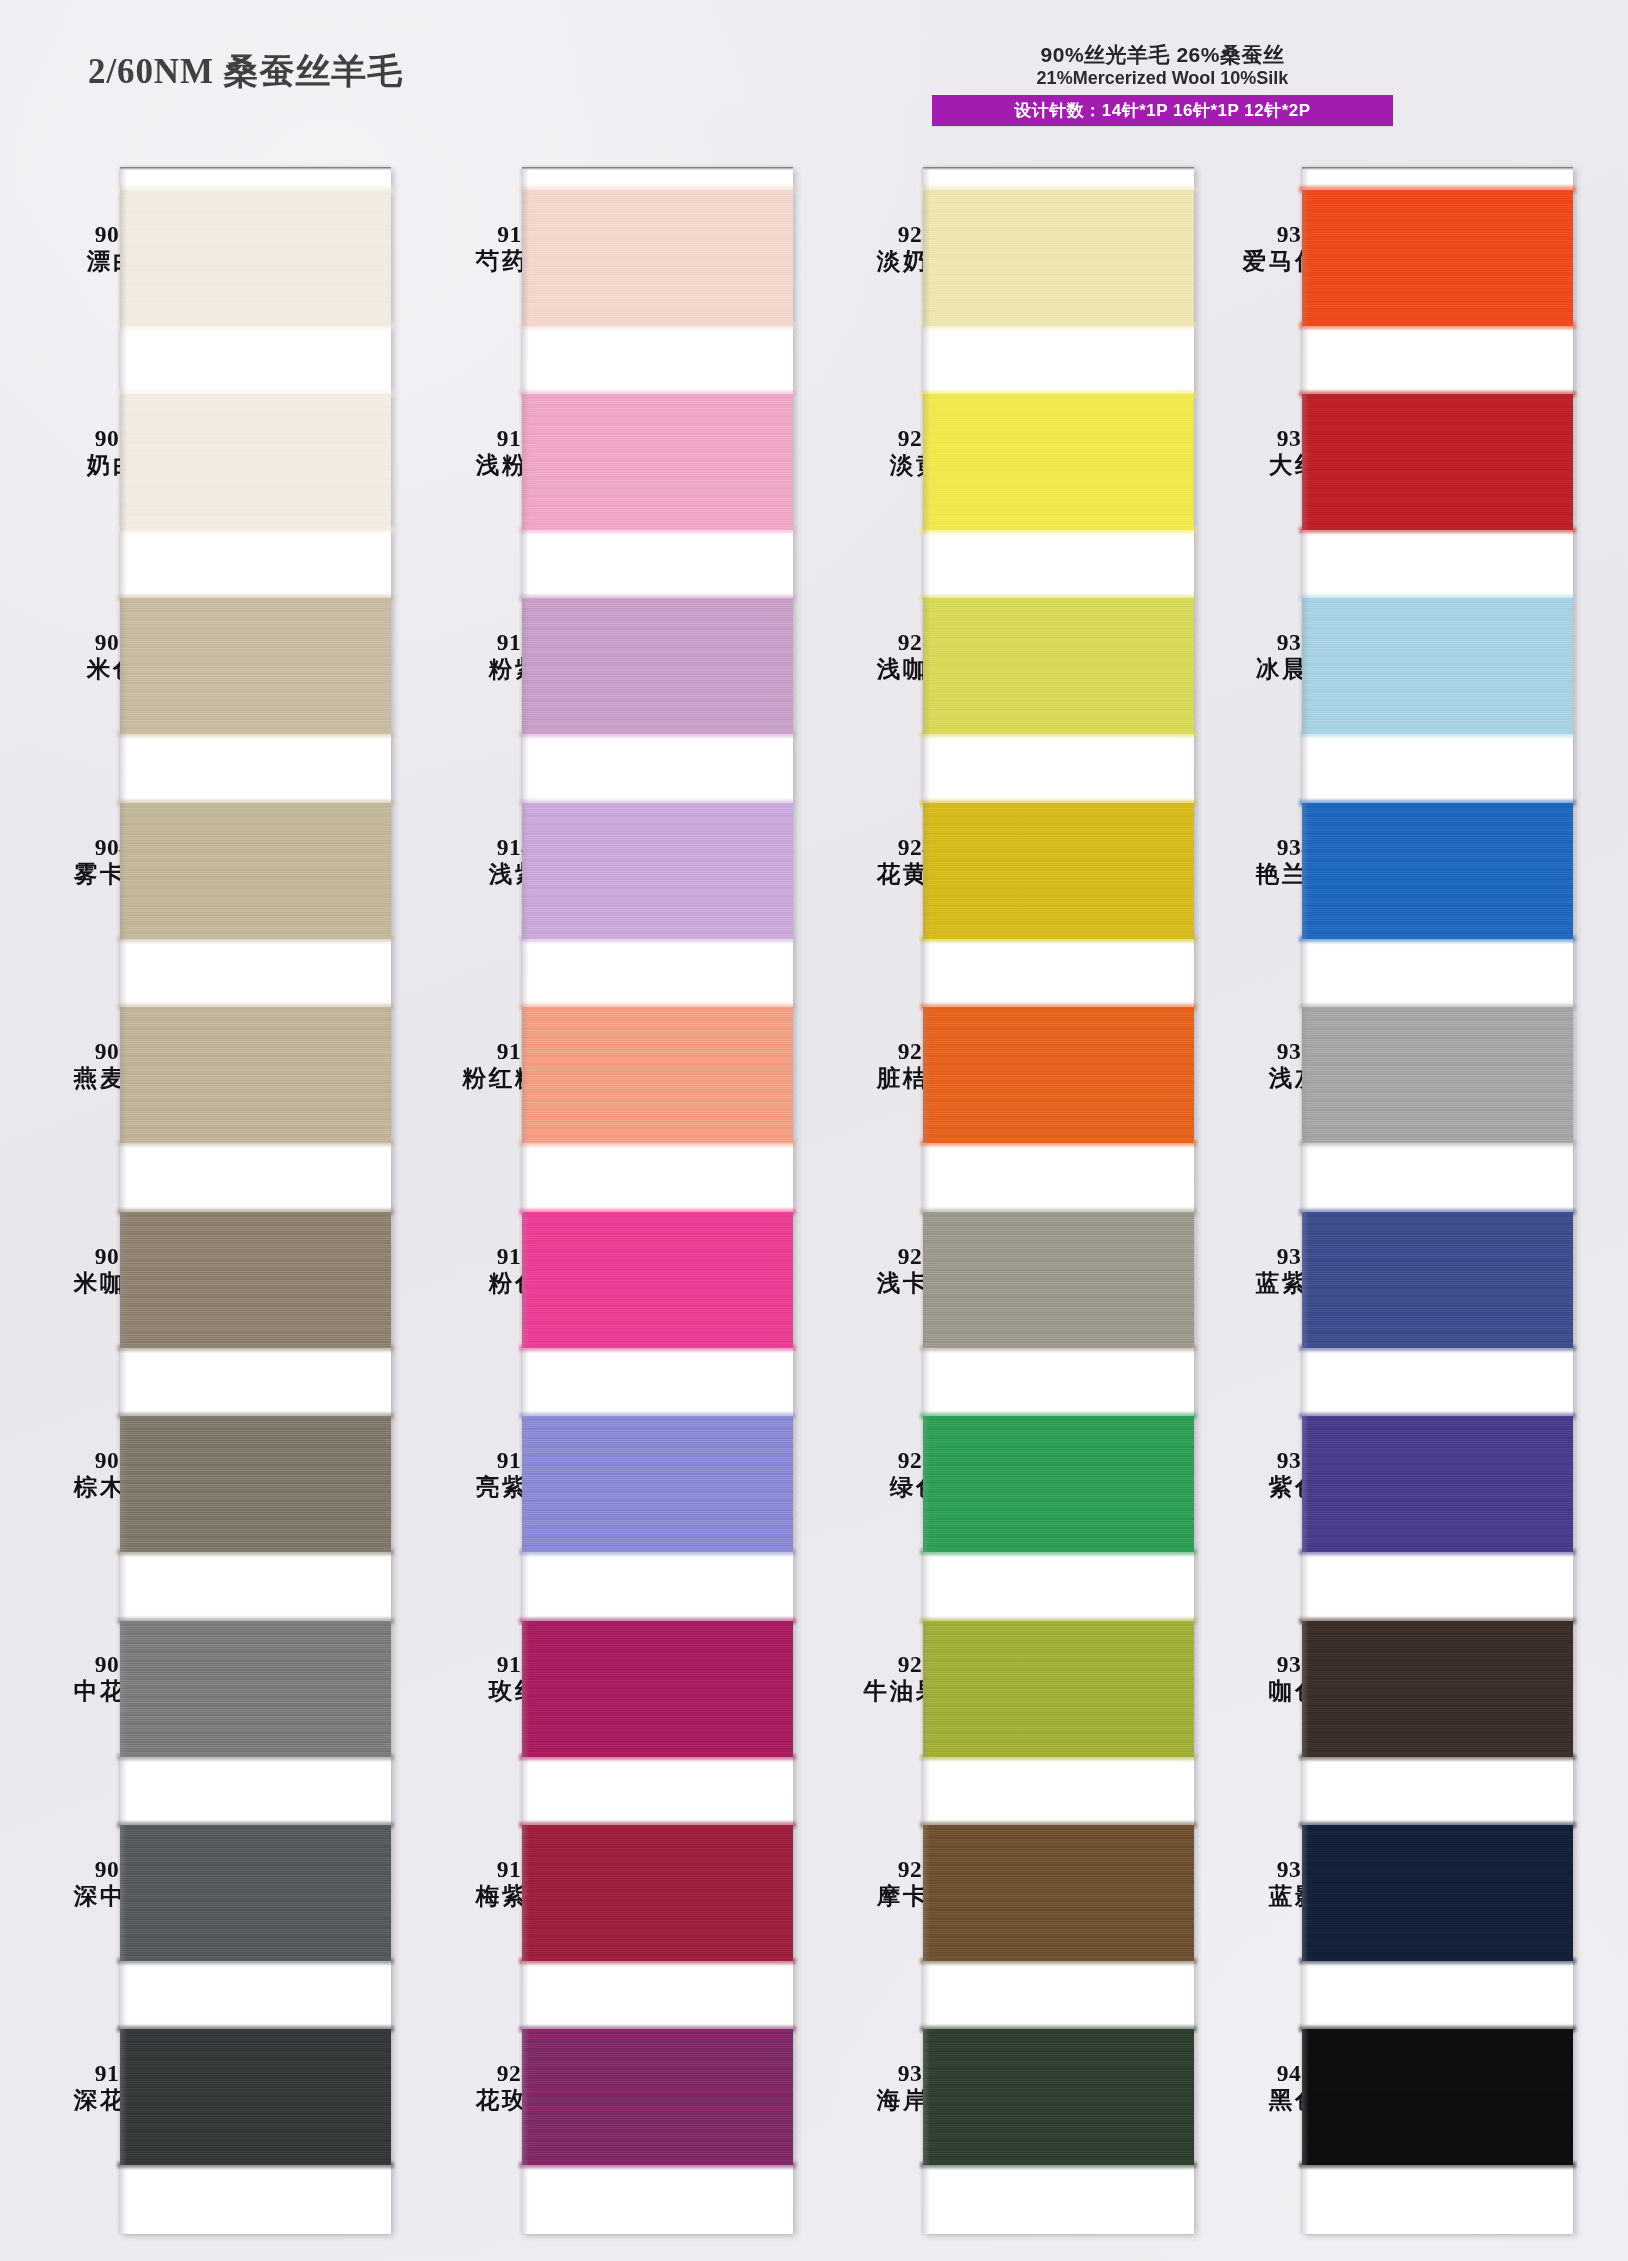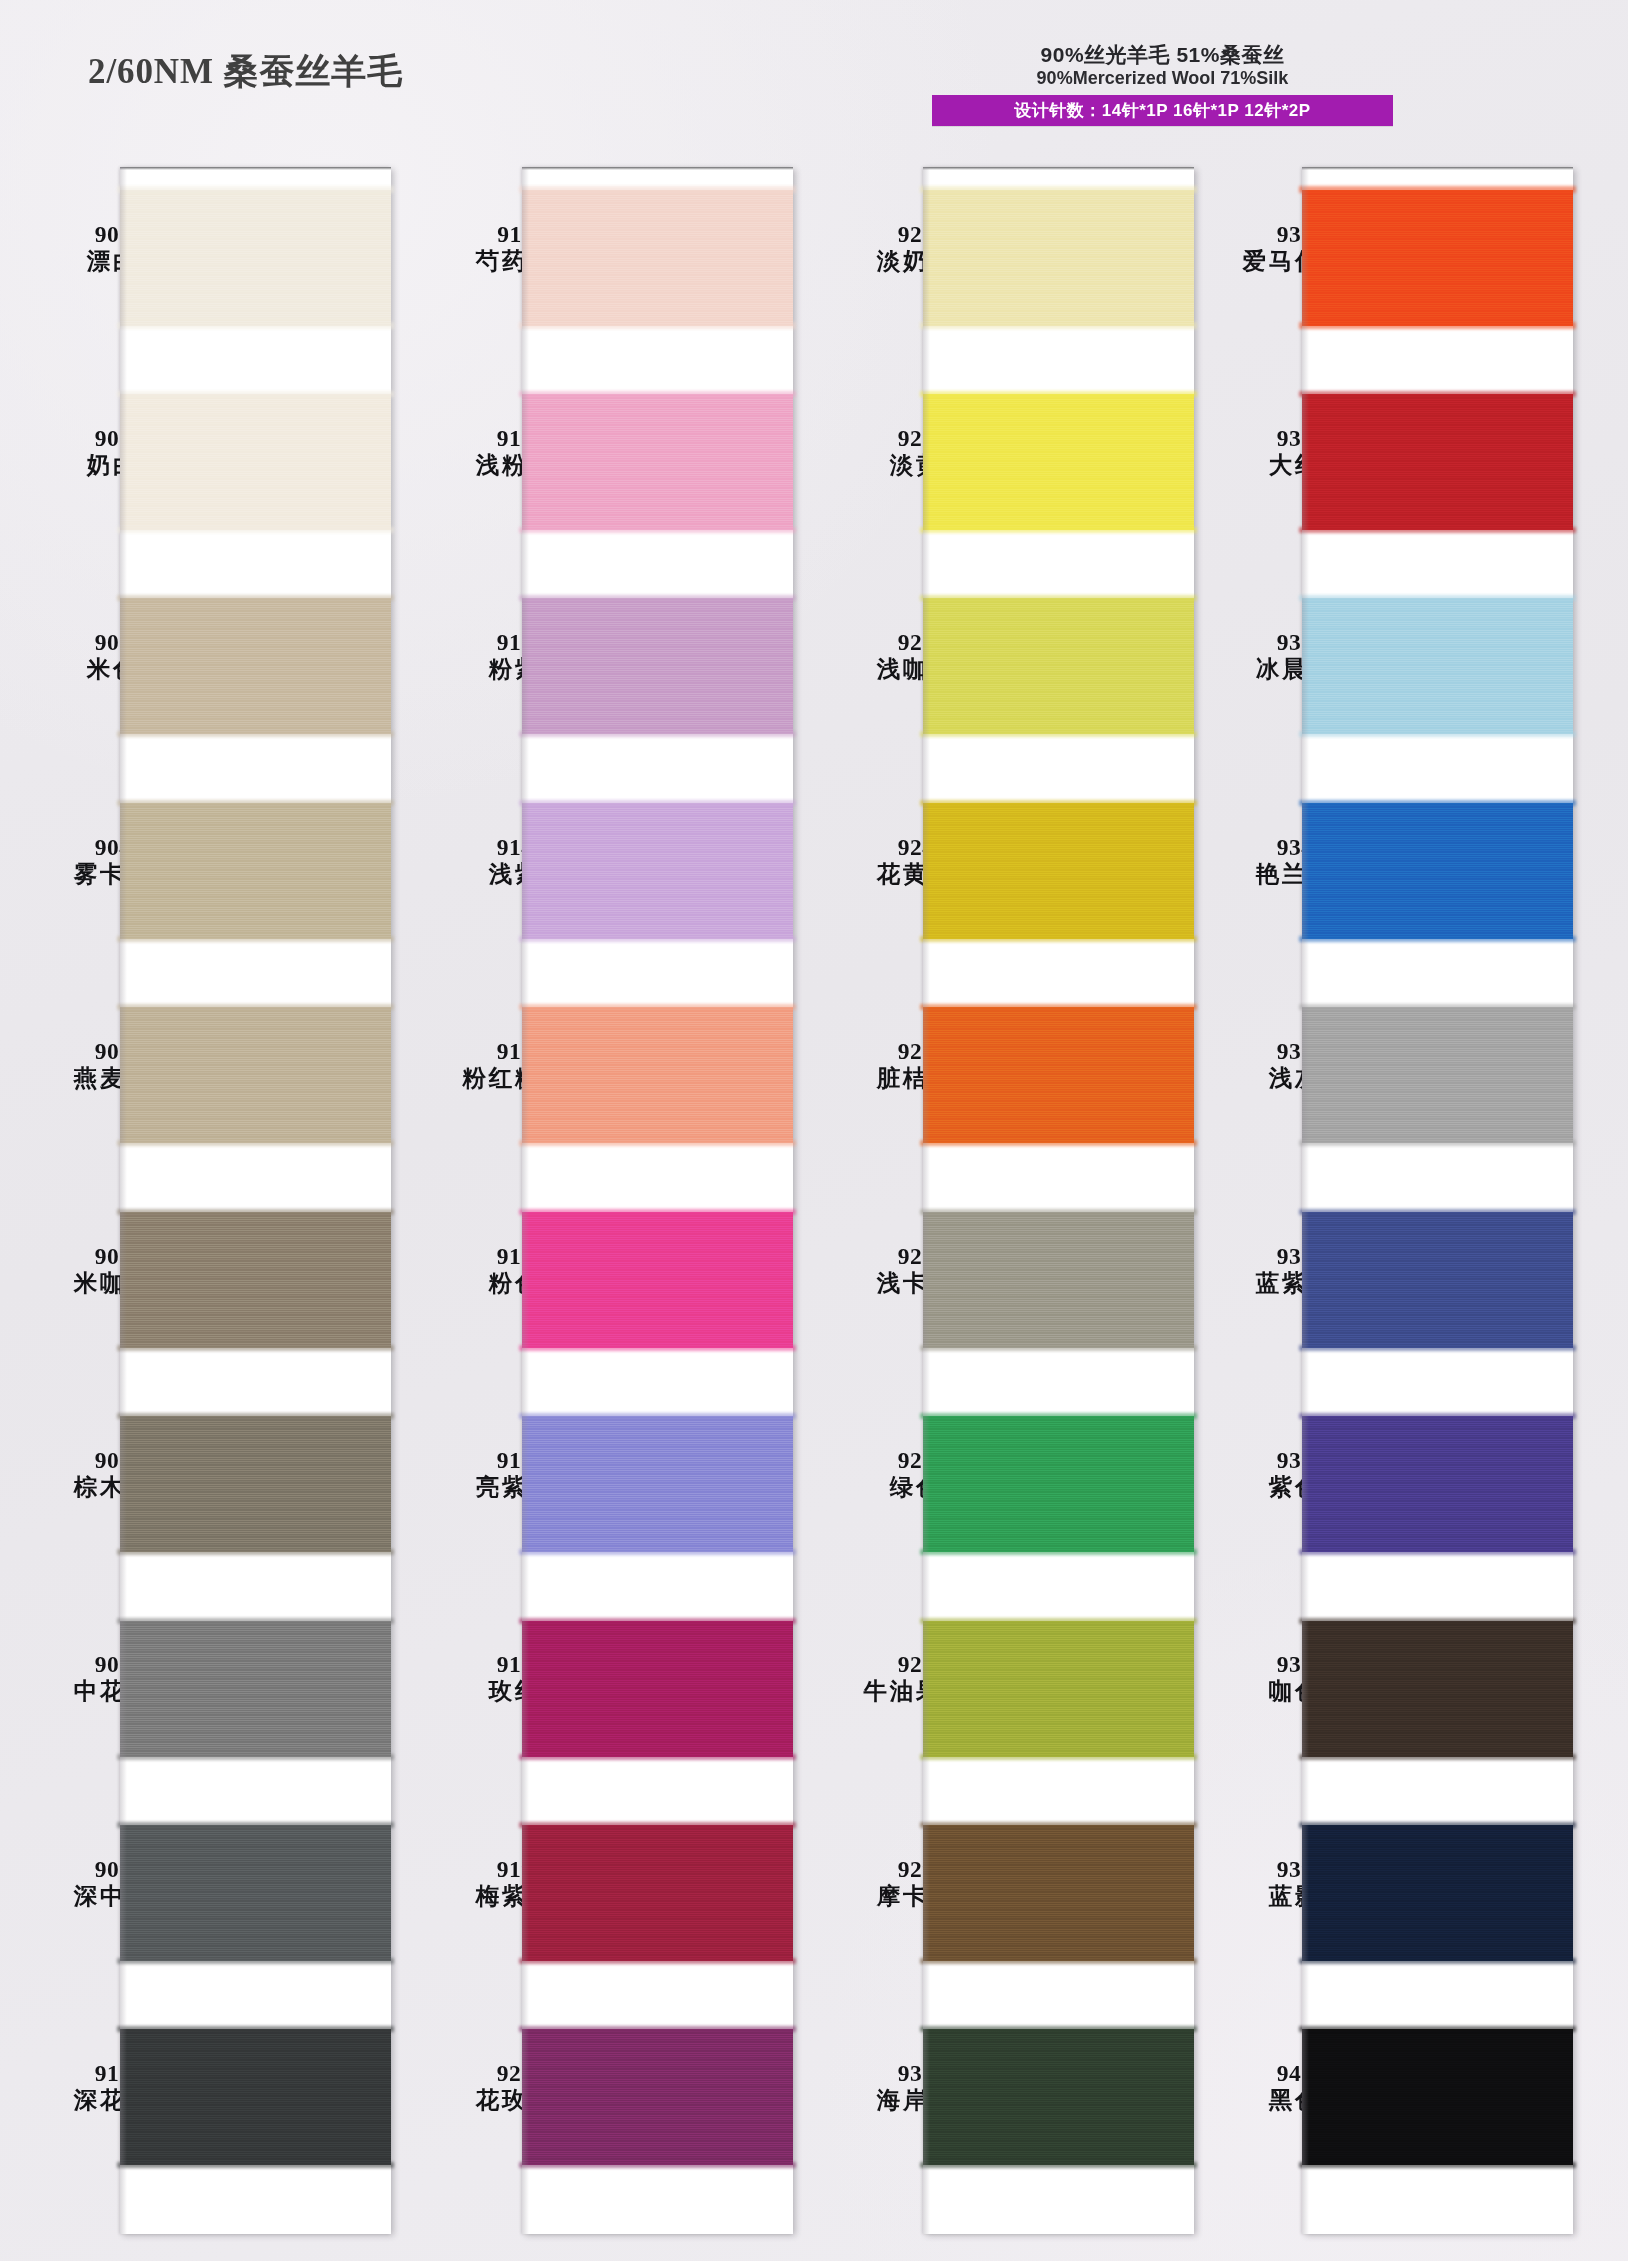--- a/index.html
+++ b/index.html
@@ -117,22 +117,22 @@
   .label.lab-3{left:-104px;}
 </style>
 </head>
 <body>
 
 <div class="paper"></div>
 
 <div class="title">2/60NM 桑蚕丝羊毛</div>
 
 <div class="spec">
-  <div class="cn">90%丝光羊毛  51%桑蚕丝</div>
-  <div class="en">90%Mercerized Wool 71%Silk</div>
+  <div class="cn">90%丝光羊毛  26%桑蚕丝</div>
+  <div class="en">21%Mercerized Wool 10%Silk</div>
   <div class="gauge-bar">设计针数：14针*1P  16针*1P  12针*2P</div>
 </div>
 
 <div class="columns" id="columns">
     <div class="label lab-0" style="top: 223px; left: 16px; position: absolute;">
       <div class="code">901</div>
       <div class="name">漂白</div>
     </div>
     <div class="label lab-0" style="top: 427px; left: 16px; position: absolute;">
       <div class="code">902</div>

